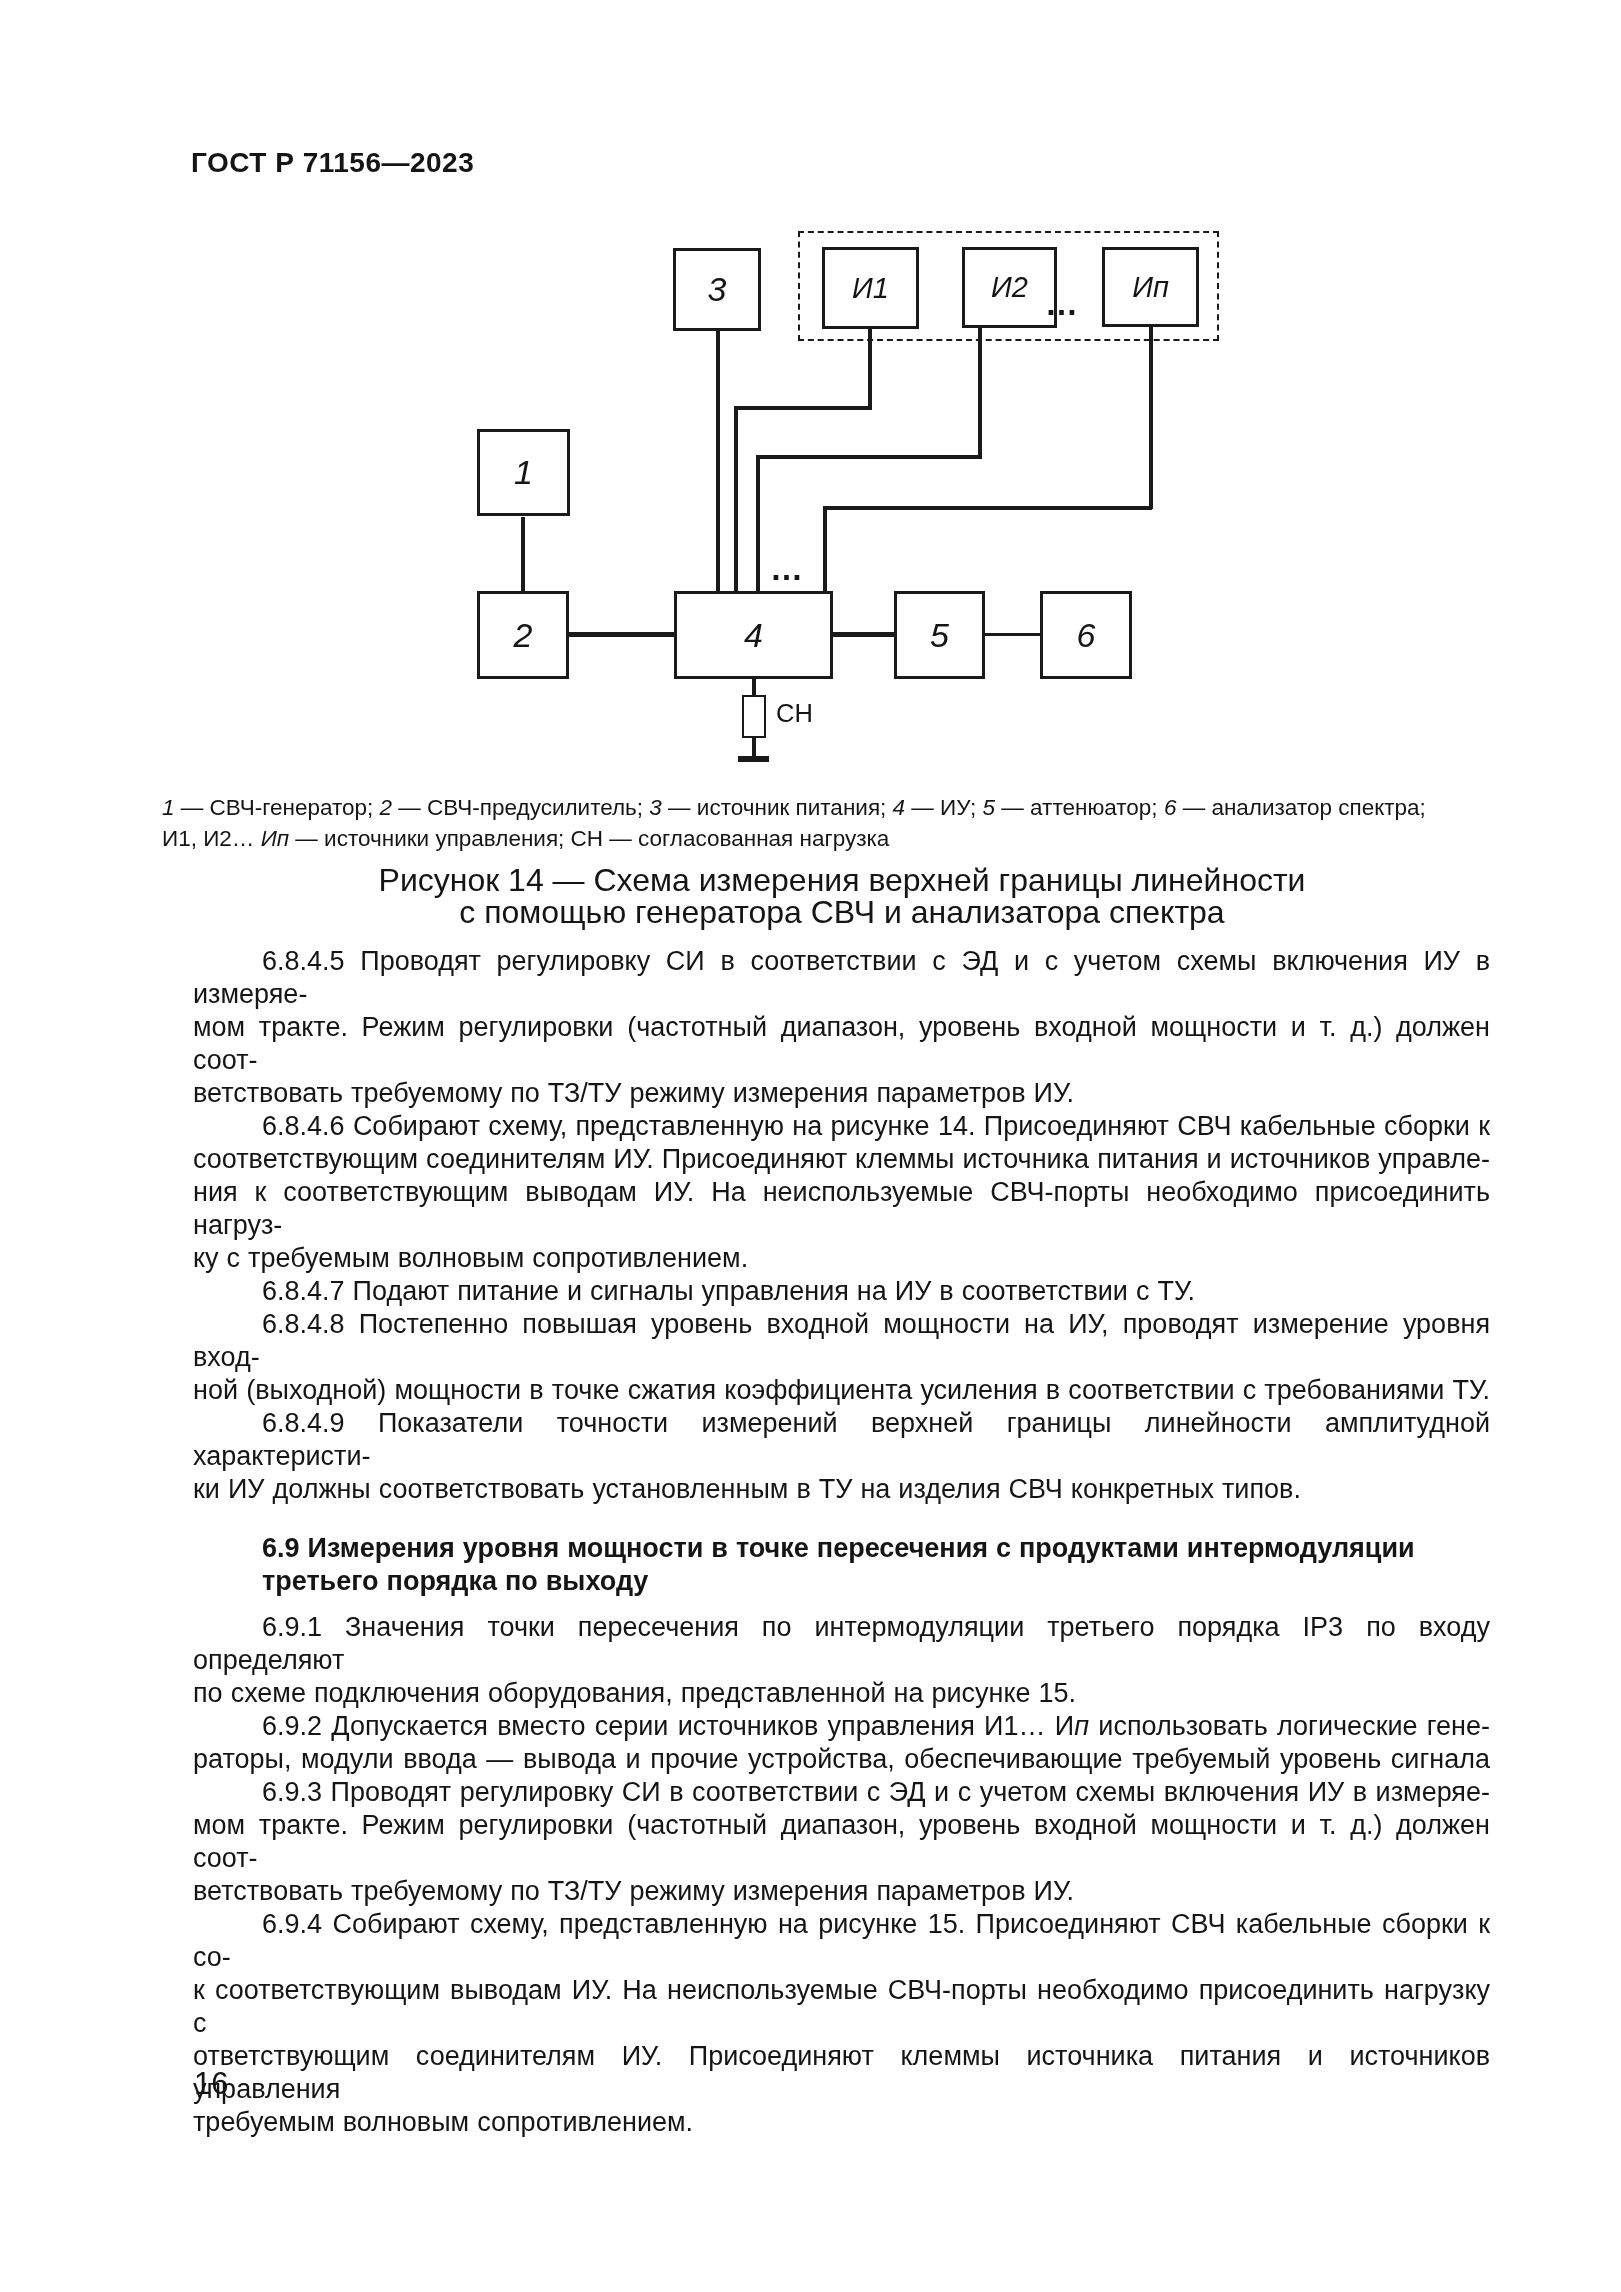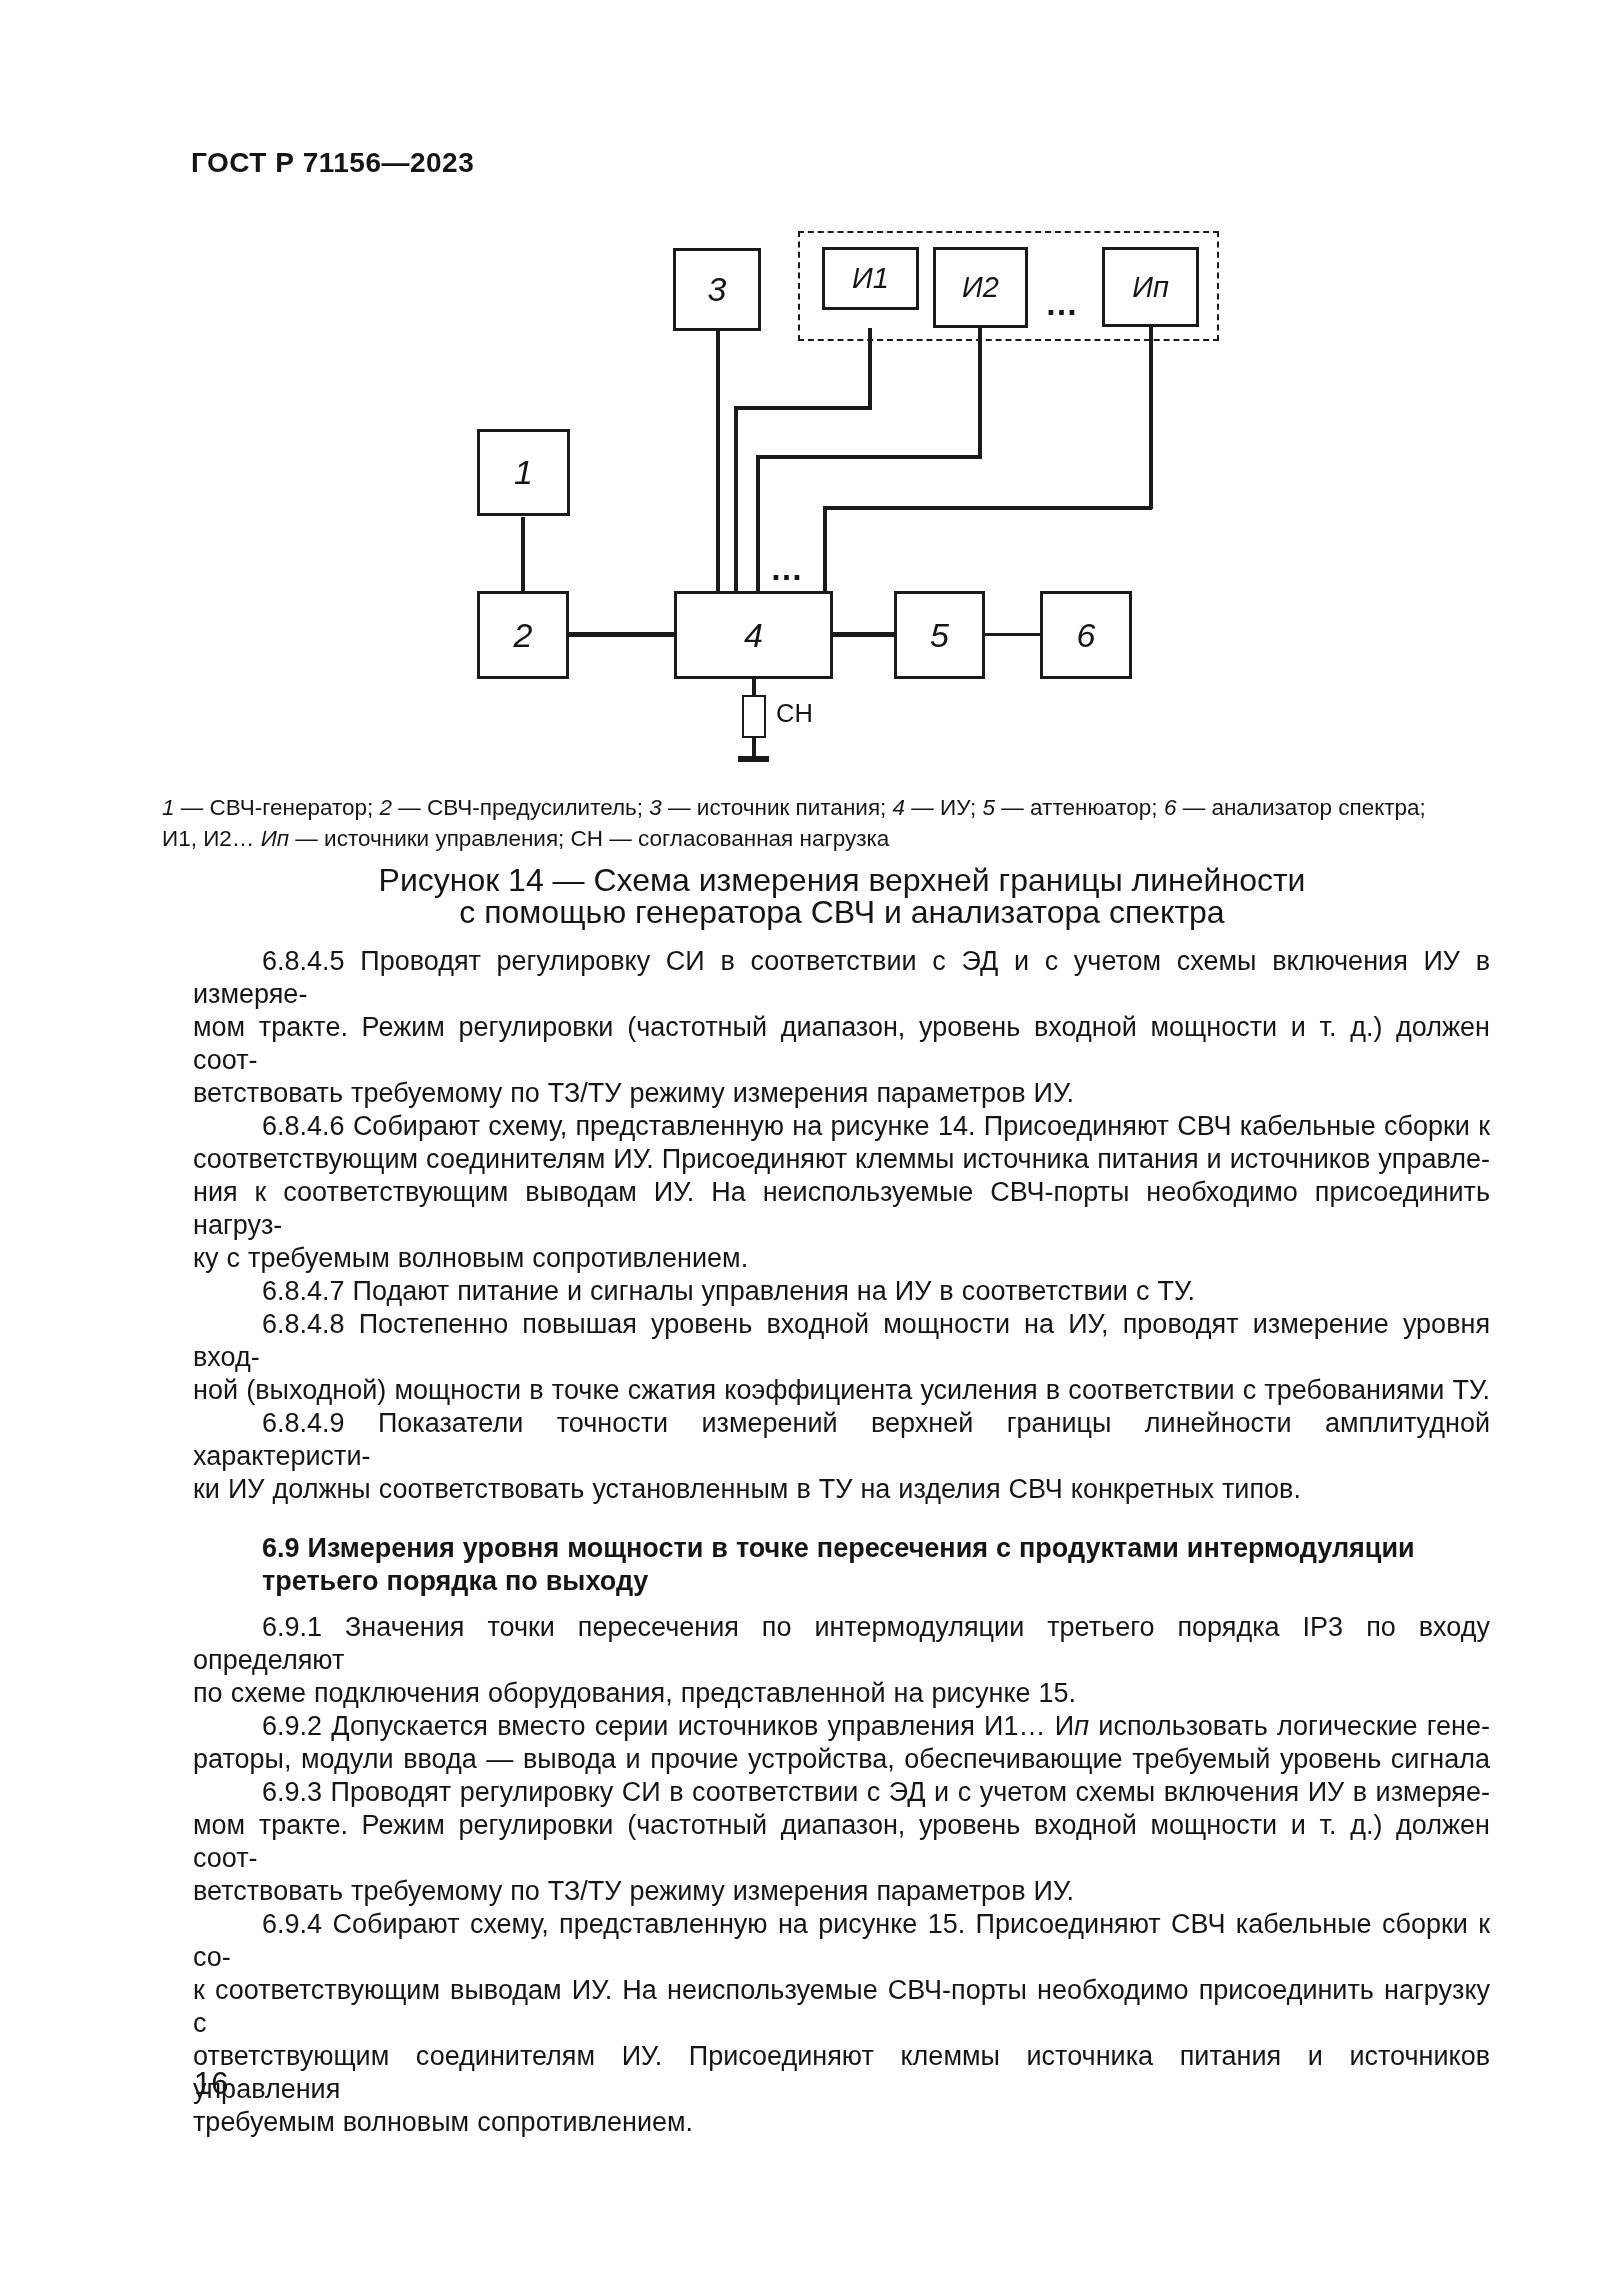--- a/index.html
+++ b/index.html
@@ -79,24 +79,24 @@
     <div class="dbox num" style="left:674px;top:591px;width:159px;height:88px;">
         <span>4</span>
       </div>
     <div class="dbox num" style="left:894px;top:591px;width:91px;height:88px;">
         <span>5</span>
       </div>
     <div class="dbox num" style="left:1040px;top:591px;width:92px;height:88px;">
         <span>6</span>
       </div>
 
-    <div class="dbox src" style="left:822px;top:247px;width:97px;height:63px;">
+    <div class="dbox src" style="left:822px;top:247px;width:97px;height:82px;">
         <span>И1</span>
       </div>
-    <div class="dbox src" style="left:933px;top:247px;width:95px;height:81px;">
+    <div class="dbox src" style="left:962px;top:247px;width:95px;height:81px;">
         <span>И2</span>
       </div>
     <div class="dbox src" style="left:1102px;top:247px;width:97px;height:80px;">
         <span>Ип</span>
       </div>
 
     <div class="dots" style="left:1045px;top:294px;">…</div>
     <div class="dots" style="left:770px;top:559px;">…</div>
 
     <div class="ln" style="left:752px;top:679px;width:3.9px;height:17.6px;"></div>

